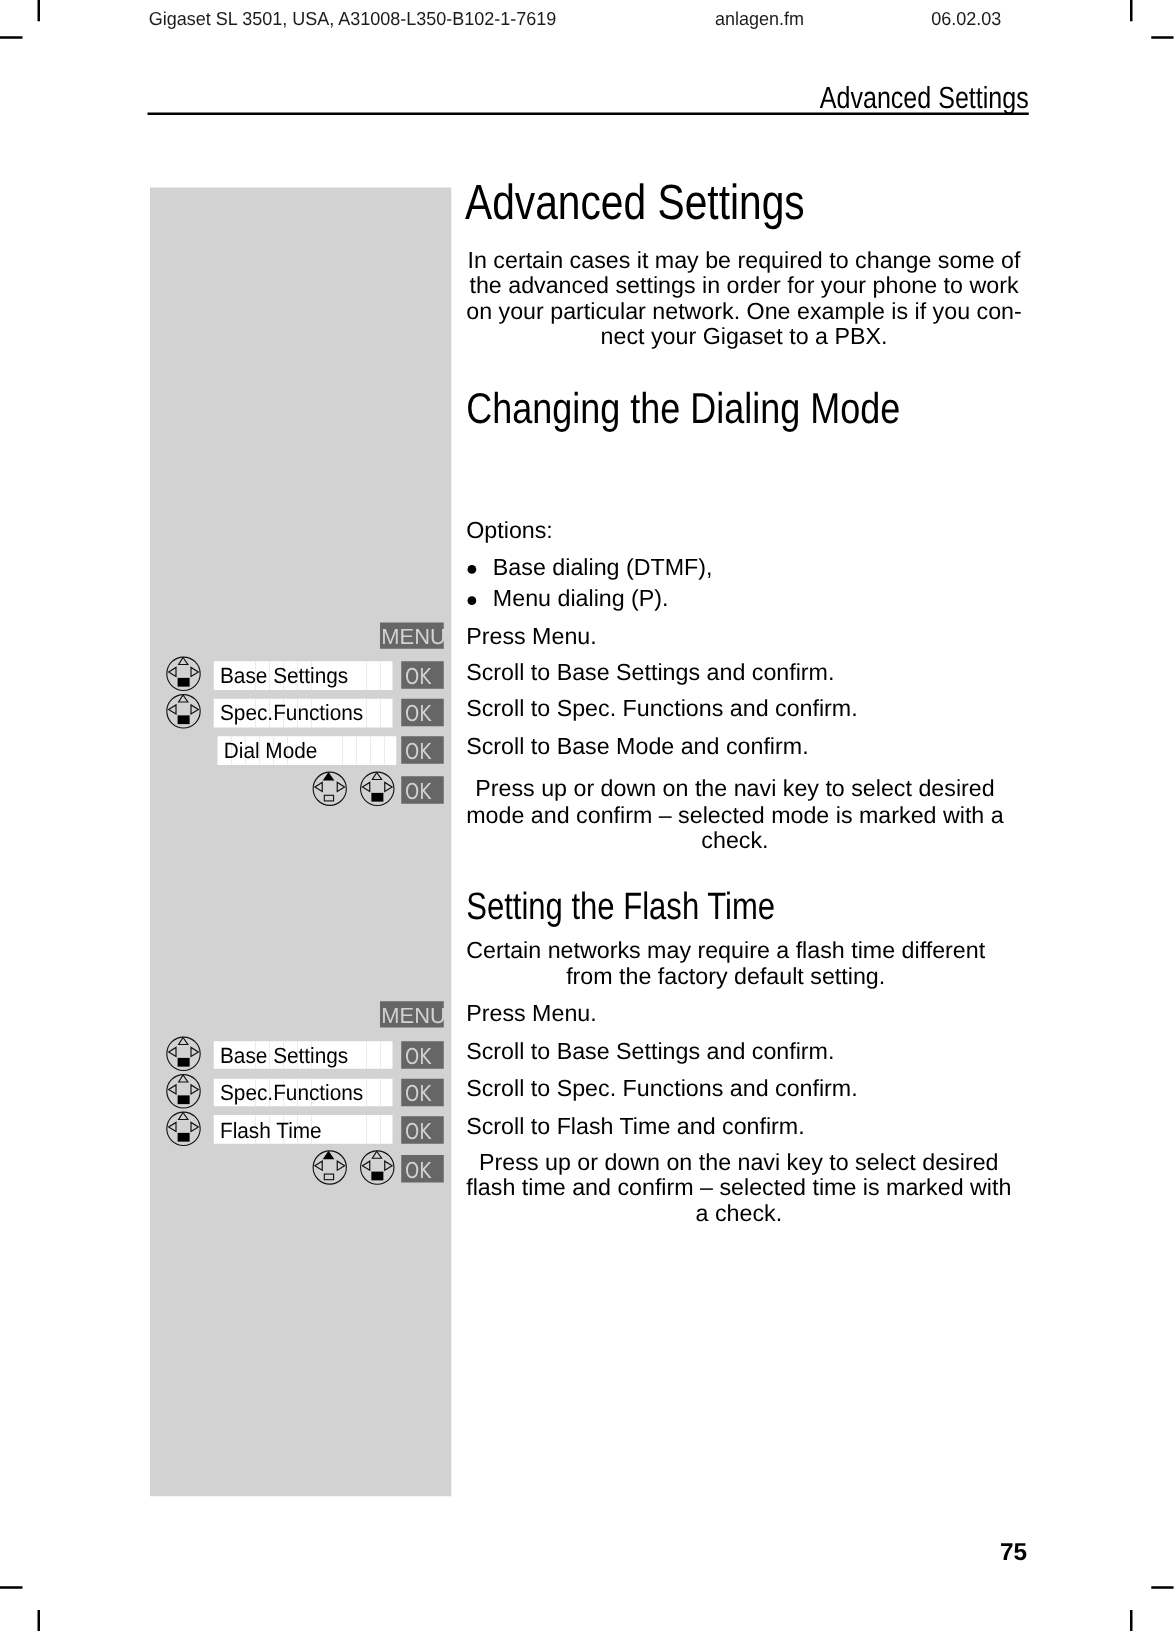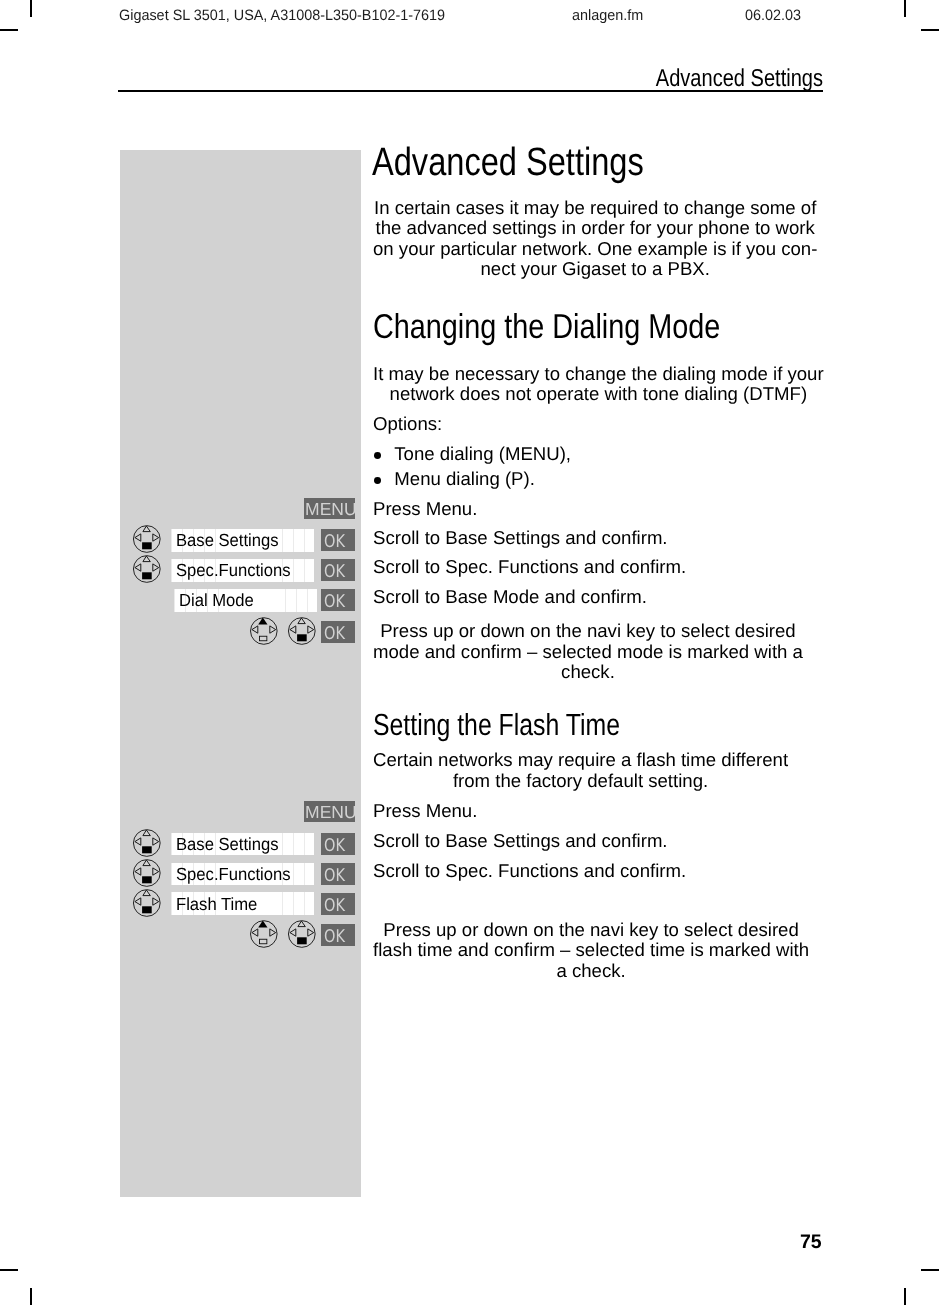--- a/index.html
+++ b/index.html
@@ -162,41 +162,40 @@
       <span>OK</span>
     </div>
 
   <div class="title" style="left:372.3px;top:143.2px">Advanced Settings</div>
   <div class="tb" style="left:373px;top:197.7px">In certain cases it may be required to change some of
 the advanced settings in order for your phone to work
 on your particular network. One example is if you con-
 nect your Gigaset to a PBX.</div>
 
   <div class="sec sec1" style="left:372.5px;top:310px">Changing the Dialing Mode</div>
-  <div class="tb" style="left:373px;top:363.6px">It may be necessary to change the dialing mode if your
-network does not operate with tone dialing (DTMF)</div>
   <div class="tb" style="left:373px;top:413.7px">Options:</div>
 
   <div class="bdot" style="left:373.6px;top:451.7px"></div>
-  <div class="bullet" style="left:394.3px;top:443.7px">Tone dialing (MENU),</div>
+  <div class="bullet" style="left:394.3px;top:443.7px">Base dialing (DTMF),</div>
   <div class="bdot" style="left:373.6px;top:476.5px"></div>
   <div class="bullet" style="left:394.3px;top:468.5px">Menu dialing (P).</div>
 
   <div class="tb" style="left:373px;top:498.6px">Press Menu.</div>
   <div class="tb" style="left:373px;top:527.6px">Scroll to Base Settings and confirm.</div>
   <div class="tb" style="left:373px;top:557.4px">Scroll to Spec. Functions and confirm.</div>
   <div class="tb" style="left:373px;top:587.2px">Scroll to Base Mode and confirm.</div>
   <div class="tb" style="left:373px;top:621.4px">Press up or down on the navi key to select desired
 mode and confirm – selected mode is marked with a
 check.</div>
 
   <div class="sec sec2" style="left:372.5px;top:710px">Setting the Flash Time</div>
   <div class="tb" style="left:373px;top:750.2px">Certain networks may require a flash time different
 from the factory default setting.</div>
   <div class="tb" style="left:373px;top:801.4px">Press Menu.</div>
   <div class="tb" style="left:373px;top:830.6px">Scroll to Base Settings and confirm.</div>
   <div class="tb" style="left:373px;top:860.6px">Scroll to Spec. Functions and confirm.</div>
+  <div class="tb" style="left:373px;top:890.8px">Scroll to Flash Time and confirm.</div>
   <div class="tb" style="left:373px;top:919.8px">Press up or down on the navi key to select desired
 flash time and confirm – selected time is marked with
 a check.</div>
 
   <div class="pageno" style="left:800px;top:1232.7px">75</div>
 </div>
 
 </body></html>

